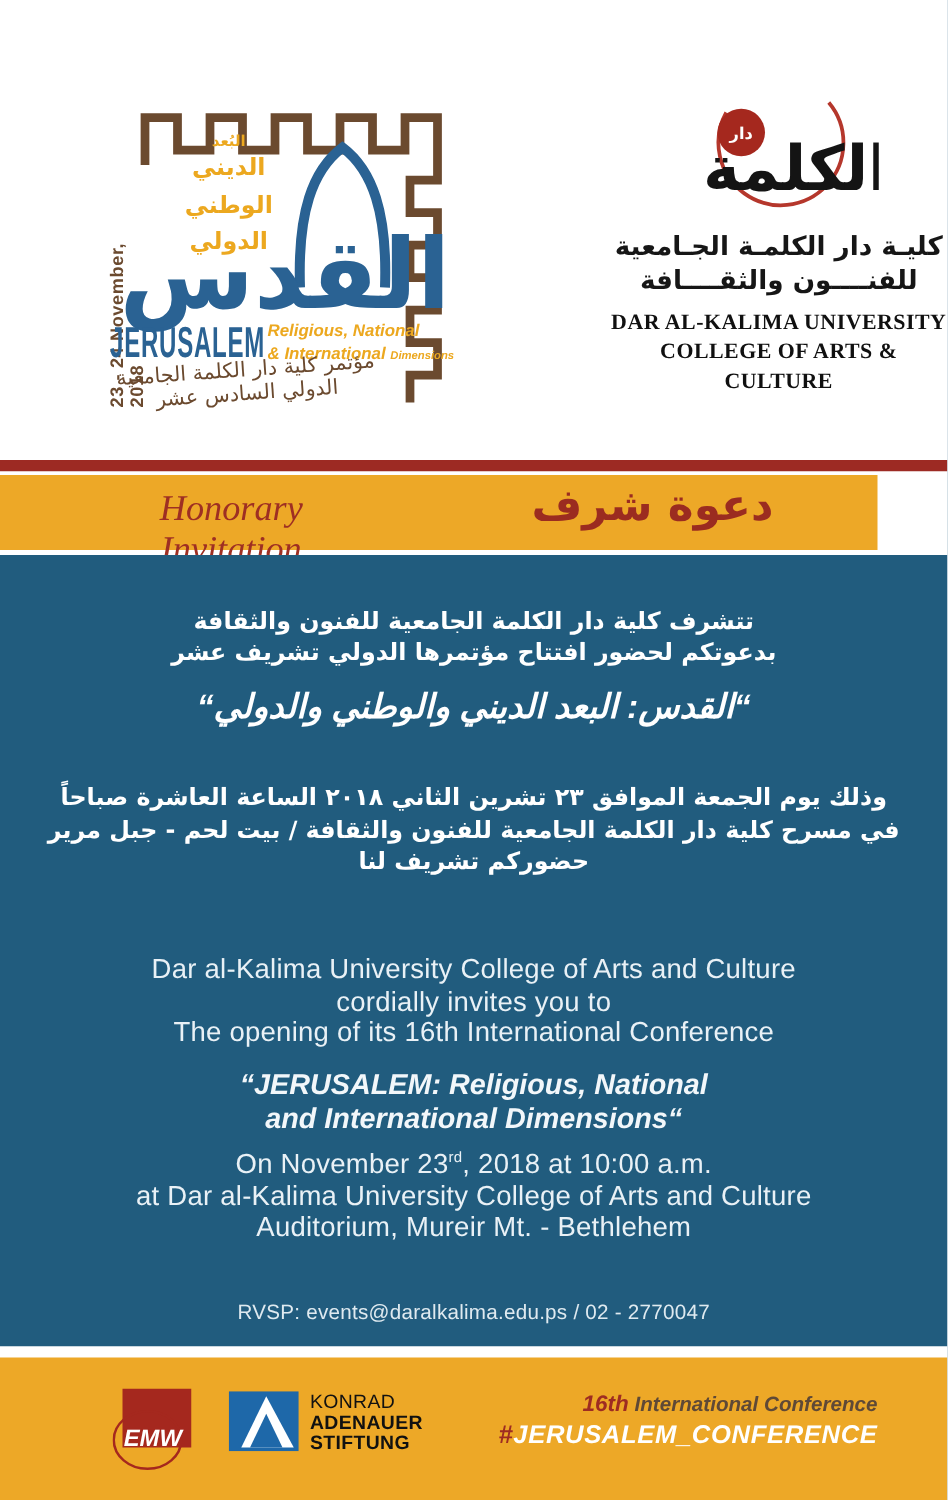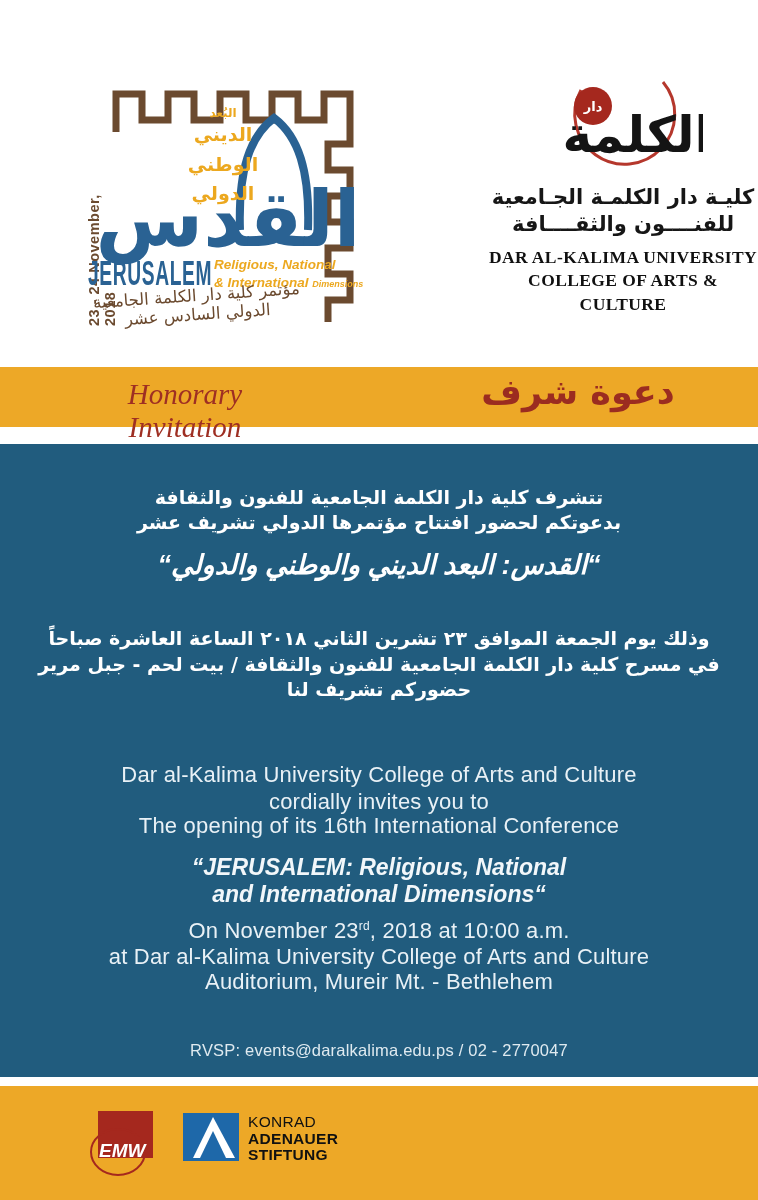--- a/index.html
+++ b/index.html
@@ -8,21 +8,21 @@
 
   
   .top{position:absolute;top:0;left:0;width:758px;height:368px;background:#fff;}
 
   .left-logo{position:absolute;left:78px;top:78px;width:322px;height:266px;}
   .llogo-svg{position:absolute;left:0;top:0;}
   .vert-date{position:absolute;left:8px;top:248px;width:160px;
              transform:rotate(-90deg);transform-origin:0 0;
              color:#6b4a2f;font-weight:bold;font-size:14.5px;letter-spacing:0.5px;}
   .gold-stack{position:absolute;left:62px;top:28px;width:86px;text-align:center;
-              color:#eca81f;direction:rtl;font-weight:bold;font-family:"DejaVu Sans",sans-serif;margin-left:40px;}
+              color:#eca81f;direction:rtl;font-weight:bold;font-family:"DejaVu Sans",sans-serif;}
   .gold-stack .g-small{font-size:12px;line-height:1.2;}
   .gold-stack .g{font-size:19px;line-height:1.55;}
   .jer-row{position:absolute;left:10px;top:176px;width:312px;height:36px;}
   .jer-word{position:absolute;left:0;top:0;color:#2a6293;font-weight:bold;font-size:31px;
             transform:scale(0.62,1.12);transform-origin:0 0;letter-spacing:1px;
             font-family:"Liberation Sans",sans-serif;}
   .jer-tag{position:absolute;left:126px;top:2px;color:#eca81f;font-style:italic;font-weight:bold;
            font-size:13.5px;line-height:1.35;white-space:nowrap;}
   .jer-tag .dim{font-size:9px;}
   .arabic-caption{position:absolute;left:0;top:208px;width:238px;text-align:center;
@@ -31,21 +31,21 @@
 
   .right-logo{position:absolute;left:438px;top:72px;width:276px;text-align:center;margin-left:47px;}
   .emblem{display:block;margin:0 auto;}
   .ar-name{font-weight:bold;color:#161616;font-size:21px;line-height:1.3;direction:rtl;
            font-family:"DejaVu Sans",sans-serif;}
   .en-name{font-family:"Liberation Serif",serif;font-weight:bold;font-size:17.5px;
            line-height:1.35;color:#101010;letter-spacing:0.4px;margin-top:7px;}
 
   
   .red-strip{position:absolute;top:368px;left:0;width:758px;height:9px;background:#9d2a23;}
-  .banner{position:absolute;top:367px;left:0;width:758px;height:60px;background:#eda827;}
+  .banner{position:absolute;top:380px;left:0;width:702px;height:60px;background:#eda827;}
   .honorary{position:absolute;left:72px;top:11px;width:226px;text-align:center;
             font-family:"Liberation Serif",serif;font-style:italic;font-size:29px;color:#9e2f23;}
   .dawah{position:absolute;right:72px;top:5px;width:216px;text-align:center;
          font-size:35px;font-weight:bold;color:#9b2c20;direction:rtl;
          font-family:"DejaVu Sans",sans-serif;}
 
   
   .blue{position:absolute;top:444px;left:0;width:758px;height:633px;background:#215c7e;}
   .bl{position:absolute;left:0;width:758px;text-align:center;color:#fff;}
   .ar{font-weight:bold;font-size:19px;direction:rtl;font-family:"DejaVu Sans",sans-serif;}
@@ -158,15 +158,19 @@
         <polygon points="30,4 52,45 10,45" fill="#ffffff"></polygon>
         <polygon points="30,18 43,45 17,45" fill="#1e68a9"></polygon>
       </svg>
       <div class="kas-text">
         <div>KONRAD</div>
         <div class="bold">ADENAUER</div>
         <div class="bold">STIFTUNG</div>
       </div>
     </div>
 
+    <div class="foot-right">
+      <div class="fr1"><span class="num">16th</span><span> International Conference</span></div>
+      <div class="fr2"><span class="hash">#</span><span>JERUSALEM_CONFERENCE</span></div>
+    </div>
   </div>
 
 </div>
 
 </body></html>

